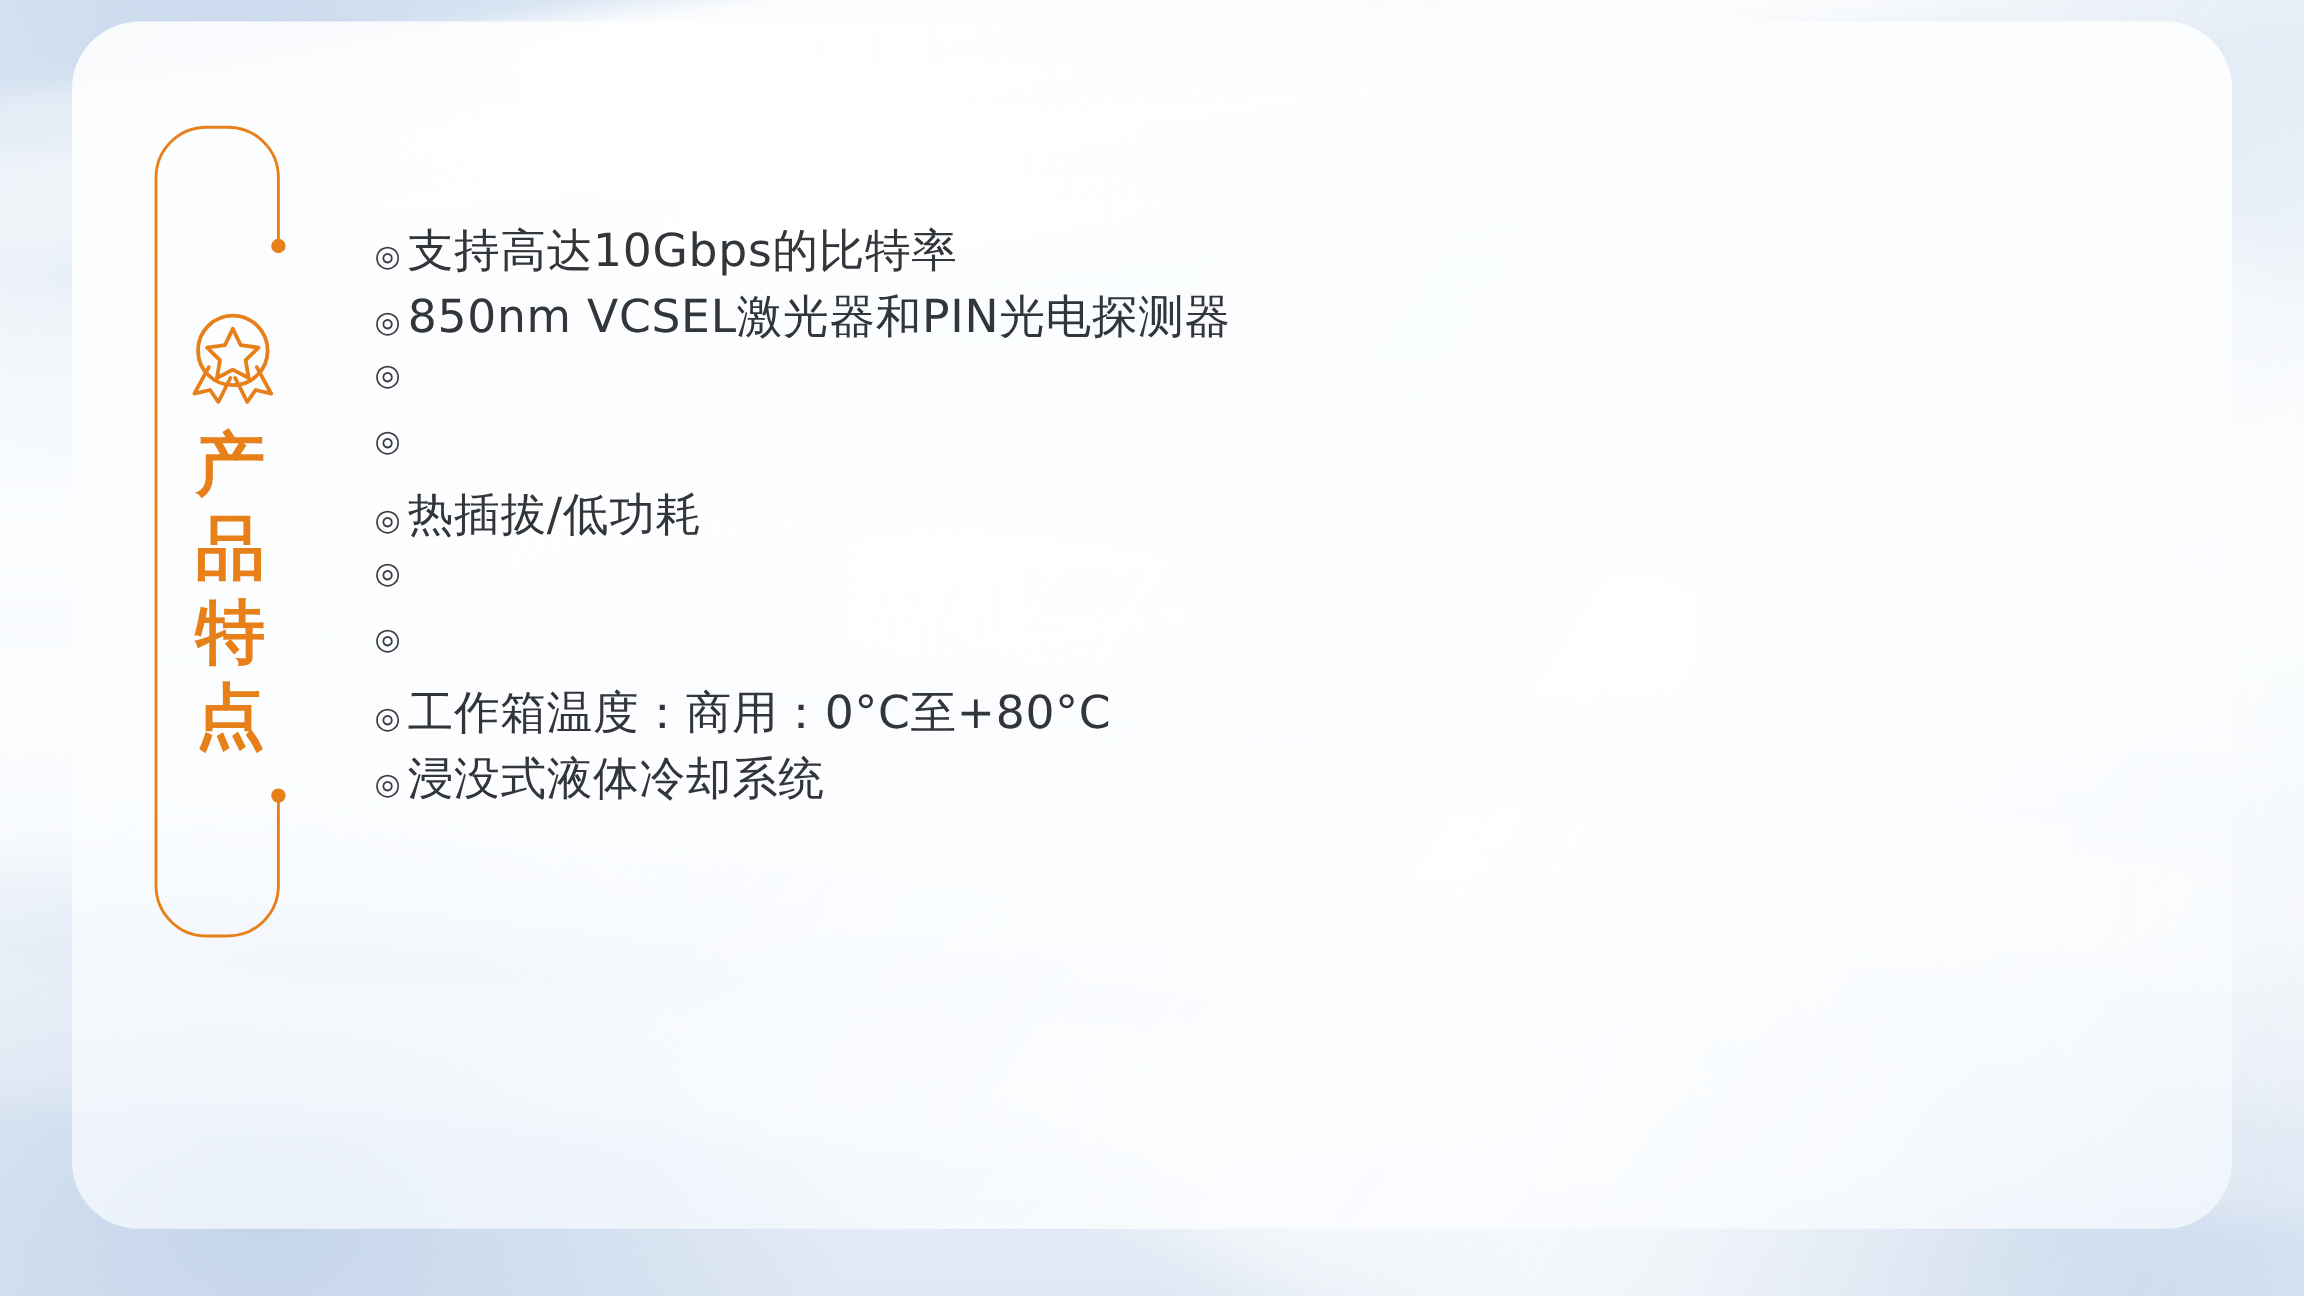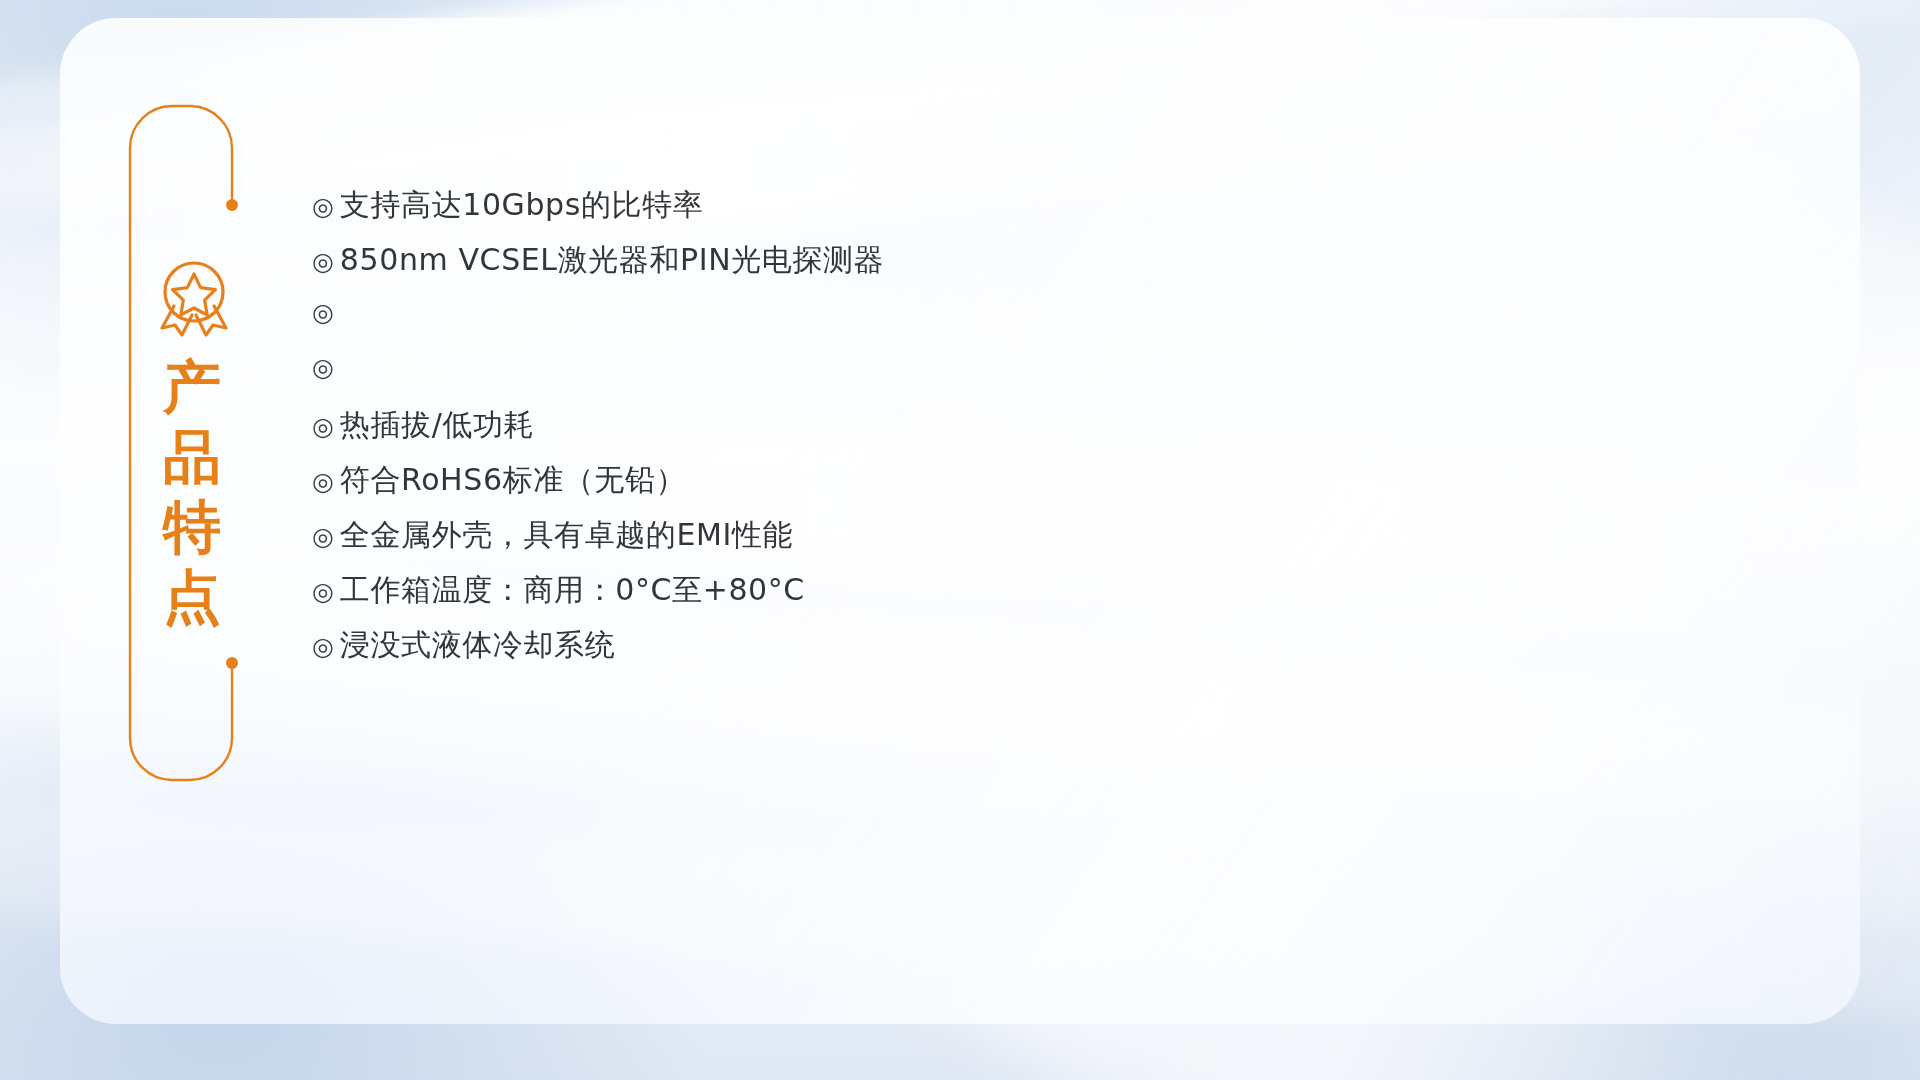--- a/index.html
+++ b/index.html
@@ -200,21 +200,21 @@
   .feature-bullet {
     font-family: "DejaVu Sans", sans-serif;
     font-size: 25px;
     color: #3a3d42;
     line-height: 1;
     margin-right: 6px;
     flex: 0 0 auto;
   }
   .feature-text {
     font-family: "DejaVu Sans", "Liberation Sans", sans-serif;
-    font-size: 30px;
+    font-size: 38px;
     color: #32353a;
     letter-spacing: 0.6px;
     line-height: 1;
   }
 </style>
 </head>
 <body>
 
 <div id="page">
 
@@ -293,26 +293,24 @@
       <span class="feature-bullet">◎</span>
     </div>
 
     <div class="feature-row">
       <span class="feature-bullet">◎</span>
       <span class="feature-text">热插拔/低功耗</span>
     </div>
 
     <div class="feature-row">
       <span class="feature-bullet">◎</span>
-      <span class="feature-text">符合RoHS6标准（无铅）</span>
-    </div>
-
-    <div class="feature-row">
-      <span class="feature-bullet">◎</span>
-      <span class="feature-text">全金属外壳，具有卓越的EMI性能</span>
+    </div>
+
+    <div class="feature-row">
+      <span class="feature-bullet">◎</span>
     </div>
 
     <div class="feature-row">
       <span class="feature-bullet">◎</span>
       <span class="feature-text">工作箱温度：商用：0°C至+80°C</span>
     </div>
 
     <div class="feature-row">
       <span class="feature-bullet">◎</span>
       <span class="feature-text">浸没式液体冷却系统</span>

